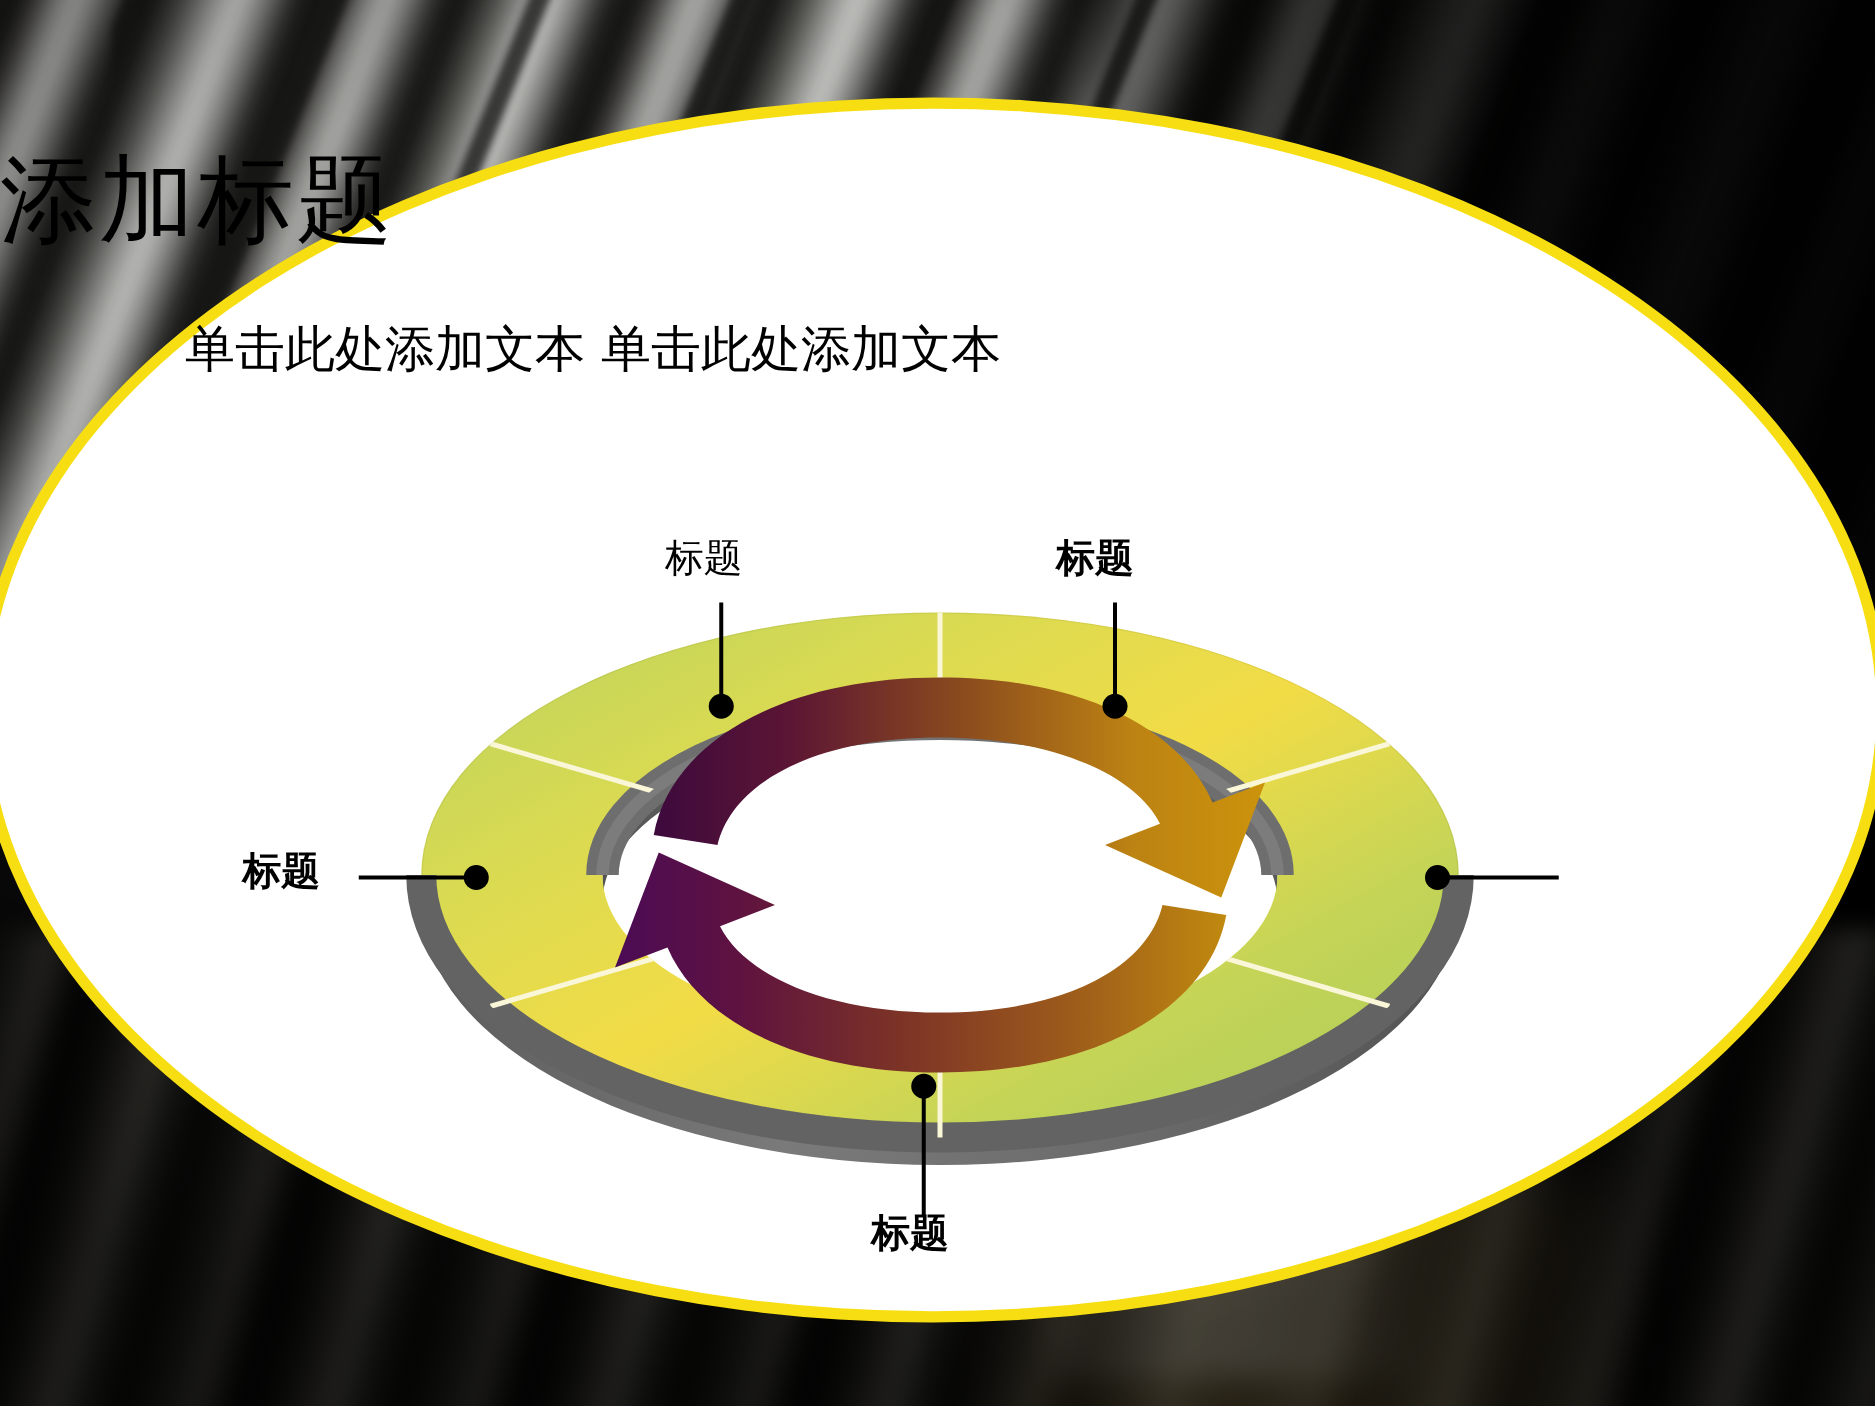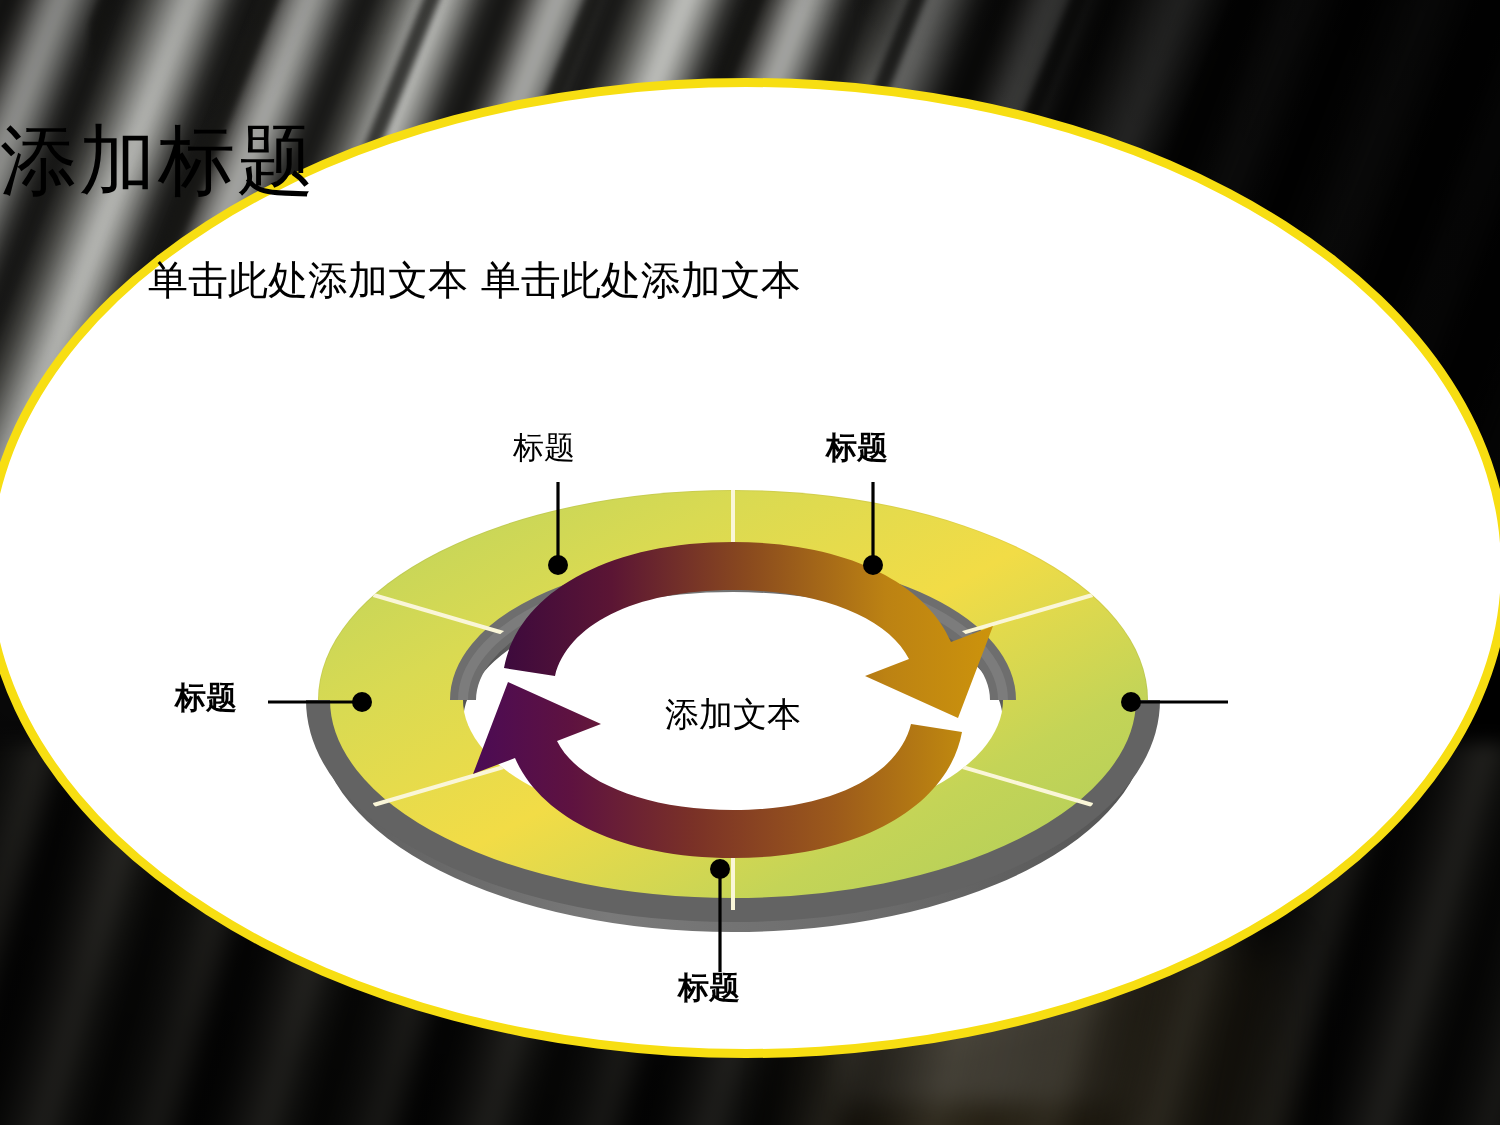--- a/index.html
+++ b/index.html
@@ -153,21 +153,21 @@
     top: 258px;
     font-size: 40px;
     line-height: 1.1;
     color: #000000;
     white-space: nowrap;
   }
 
   
   #diagram {
     position: absolute;
-    left: 143px;
+    left: 162px;
     top: 410px;
     width: 1180px;
     height: 640px;
   }
   #diagram svg { display: block; }
 
   .callout-label {
     position: absolute;
     color: #000000;
     font-size: 31px;
@@ -364,16 +364,15 @@
     <div class="callout-label lbl-top-left">标题</div>
 
     <div class="callout-label lbl-top-right bold">标题</div>
 
     <div class="callout-label lbl-left bold">标题</div>
 
     <div class="callout-label lbl-right bold"></div>
 
     <div class="callout-label lbl-bottom bold">标题</div>
 
-    <div class="center-text">添加文本</div>
   </div>
 
 </div>
 
 </body></html>

